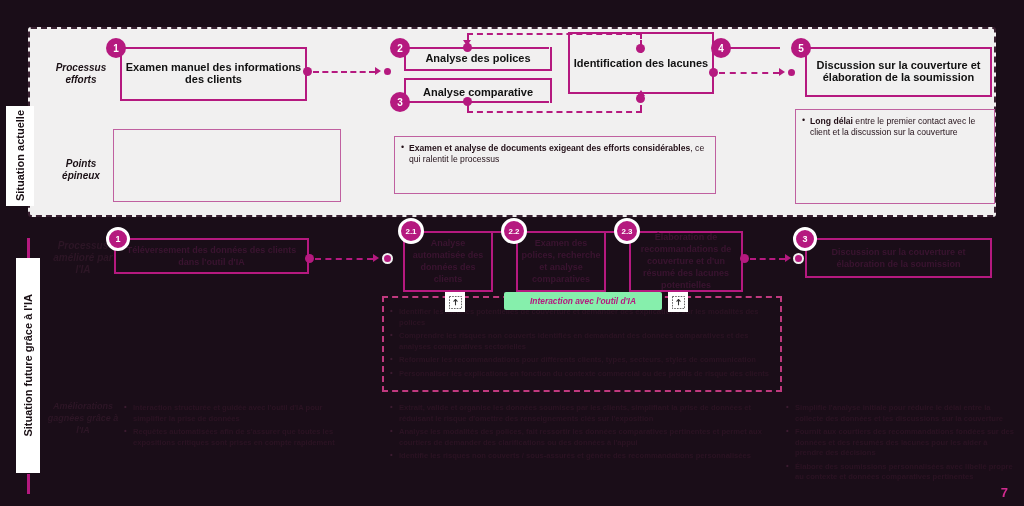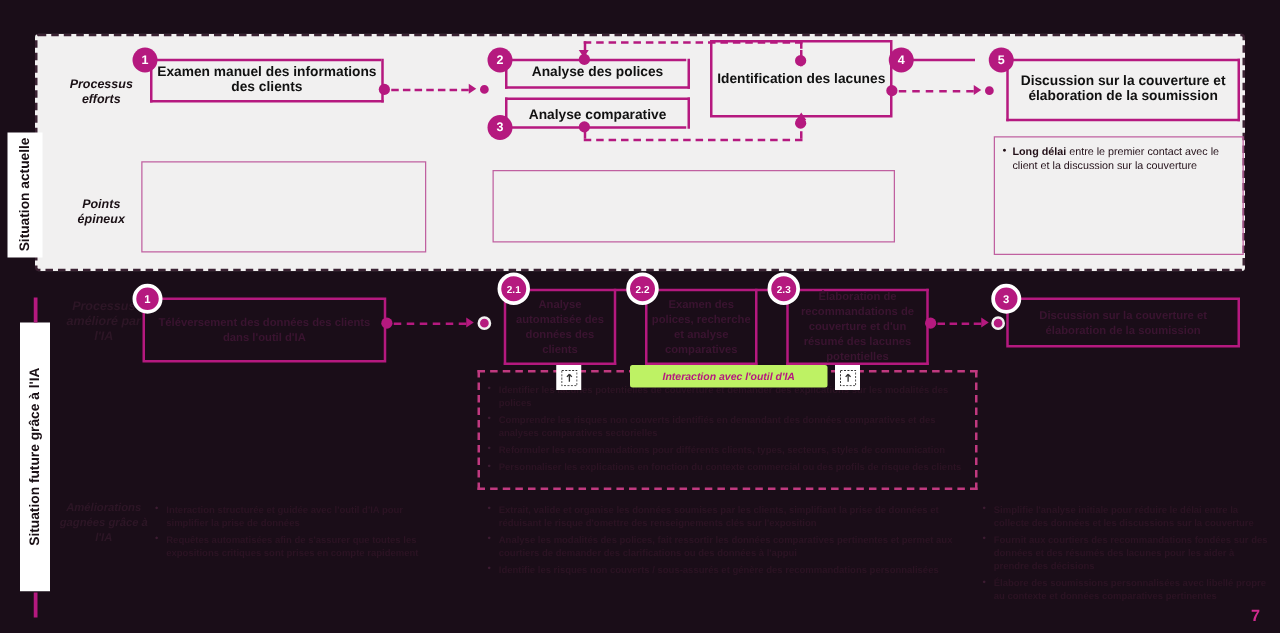--- a/index.html
+++ b/index.html
@@ -126,21 +126,21 @@
     content:"•"; position:absolute; left:0; top:-1px; color:#3d1c32;
   }
 
   
   #interaction-box {
     position:absolute; left:382px; top:296px; width:400px; height:96px;
     border:2px dashed #c0397f;
   }
   #interaction-pill {
     position:absolute; left:504px; top:292px; width:158px; height:18px;
-    background:#bef264; border-radius:2px;
+    background:#86efac; border-radius:2px;
     display:flex; align-items:center; justify-content:center;
     font-style:italic; font-weight:bold; font-size:8.4px; color:#b5197f;
     z-index:8;
   }
   .icon-chip {
     position:absolute; width:20px; height:20px; background:#ffffff;
     display:flex; align-items:center; justify-content:center; z-index:8;
   }
   .icon-chip svg { display:block; }
 
@@ -163,21 +163,21 @@
 <div class="tab-tick" id="tick-top"></div>
 <div class="tab-tick" id="tick-bot"></div>
 
 <div class="row-label" id="label-processus-actuel">Processus efforts</div>
 <div class="row-label" id="label-points-epineux">Points épineux</div>
 <div class="row-label" id="label-processus-ia">Processus amélioré par l'IA</div>
 <div class="row-label" id="label-ameliorations">Améliorations gagnées grâce à l'IA</div>
 
 <div class="node-circle lg" style="left:106px; top:38px;">1</div>
 <div class="line-h" style="left:125px; top:47px; width:180px;"></div>
-<div class="box-outline box-light" style="left:120px; top:47px; width:187px; height:35px; border-top:none;">
+<div class="box-outline box-light" style="left:120px; top:47px; width:187px; height:54px; border-top:none;">
   <span>Examen manuel des informations des clients</span>
 </div>
 <div class="dot" style="left:303px; top:67px;"></div>
 <div class="dash-h" style="left:313px; top:71px; width:62px;"></div>
 <div class="arrow-r" style="left:375px; top:67px;"></div>
 <div class="dot white-ring" style="left:382px; top:66px;"></div>
 
 <div class="node-circle lg" style="left:390px; top:38px;">2</div>
 <div class="line-h" style="left:409px; top:47px; width:140px;"></div>
 <div class="box-outline box-light" style="left:404px; top:47px; width:148px; height:24px; border-top:none;">
@@ -218,31 +218,32 @@
   <span>Discussion sur la couverture et élaboration de la soumission</span>
 </div>
 
 <div class="bullet-card" style="left:113px; top:129px; width:228px; height:73px;">
   <ul>
   </ul>
 </div>
 
 <div class="bullet-card" style="left:394px; top:136px; width:322px; height:58px;">
   <ul>
+    <li><b>Examen et analyse de documents exigeant des efforts considérables</b><span>, ce qui ralentit le processus</span></li>
   </ul>
 </div>
 
 <div class="bullet-card" style="left:795px; top:109px; width:200px; height:95px;">
   <ul>
     <li><b>Long délai</b><span> entre le premier contact avec le client et la discussion sur la couverture</span></li>
   </ul>
 </div>
 
 <div class="node-circle ring" style="left:106px; top:227px;">1</div>
-<div class="box-outline box-dark" style="left:114px; top:238px; width:195px; height:52px;">
+<div class="box-outline box-dark" style="left:114px; top:238px; width:195px; height:36px;">
   <span>Téléversement des données des clients dans l'outil d'IA</span>
 </div>
 <div class="dot" style="left:305px; top:254px;"></div>
 <div class="dash-h" style="left:315px; top:258px; width:58px;"></div>
 <div class="arrow-r" style="left:373px; top:254px;"></div>
 <div class="dot white-ring" style="left:382px; top:253px;"></div>
 
 <div class="node-circle ring" style="left:388px; top:218px; width:26px; height:26px; font-size:8px;margin-left:10px;">2.1</div>
 <div class="line-h" style="left:405px; top:231px; width:110px;"></div>
 <div class="box-outline box-dark" style="left:403px; top:231px; width:90px; height:61px; border-top:none;">

